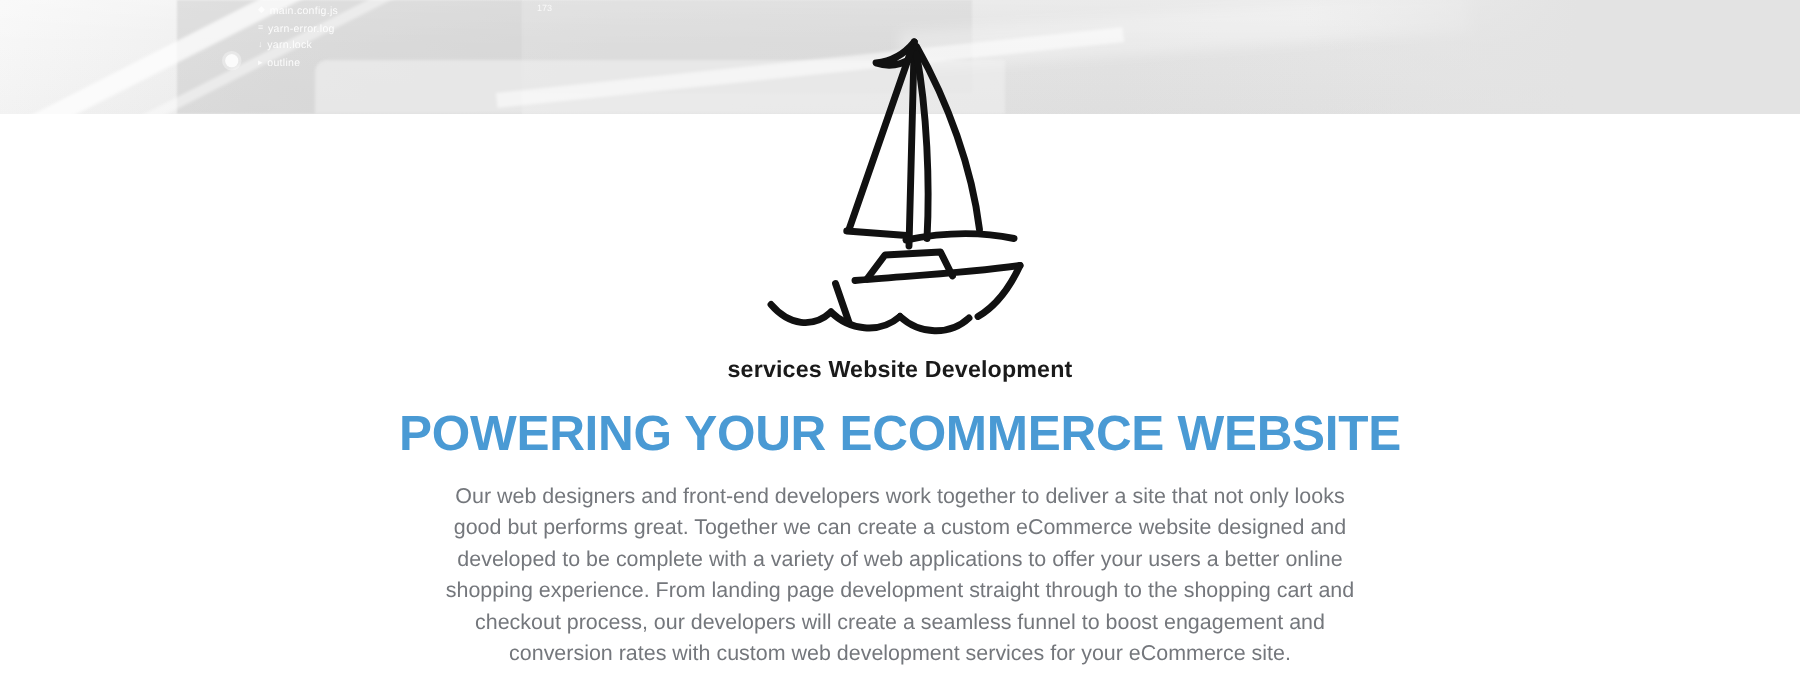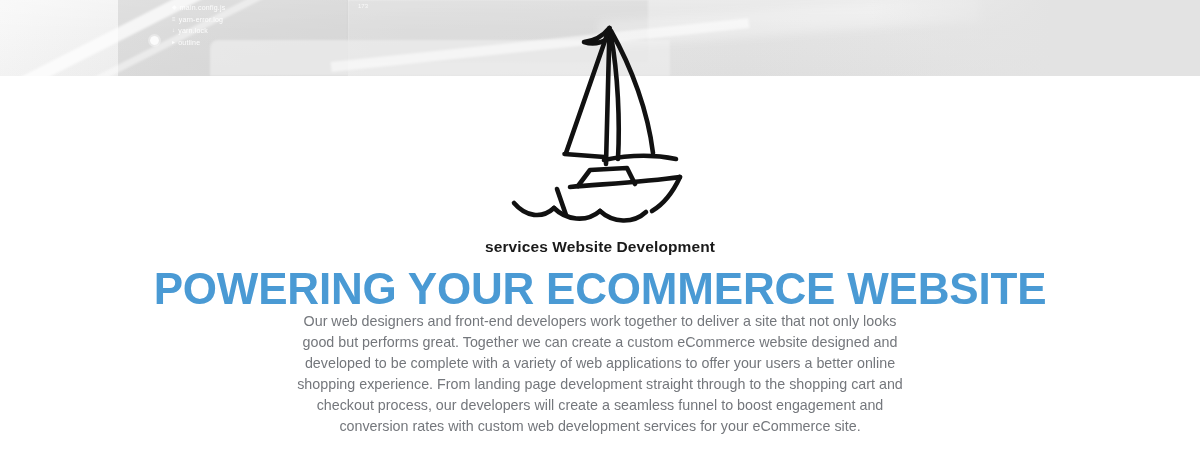--- a/index.html
+++ b/index.html
@@ -155,29 +155,29 @@
   #eyebrow-heading {
     margin: 0;
     font-size: 15.5px;
     font-weight: bold;
     color: #1a1a1a;
     letter-spacing: 0.1px;
     line-height: 22px;
   }
   #main-heading {
     margin: 9px 0 0 0;
-    font-size: 44px;
+    font-size: 33px;
     font-weight: bold;
     color: #4a9ad4;
     letter-spacing: -0.2px;
     line-height: 44px;
     white-space: nowrap;
   }
   #body-paragraph {
-    margin: 0 auto 0 auto;
+    margin: 10px auto 0 auto;
     width: 628px;
     font-size: 14.3px;
     line-height: 21px;
     color: #74777c;
     text-align: center;
   }
 </style>
 </head>
 <body>
 

